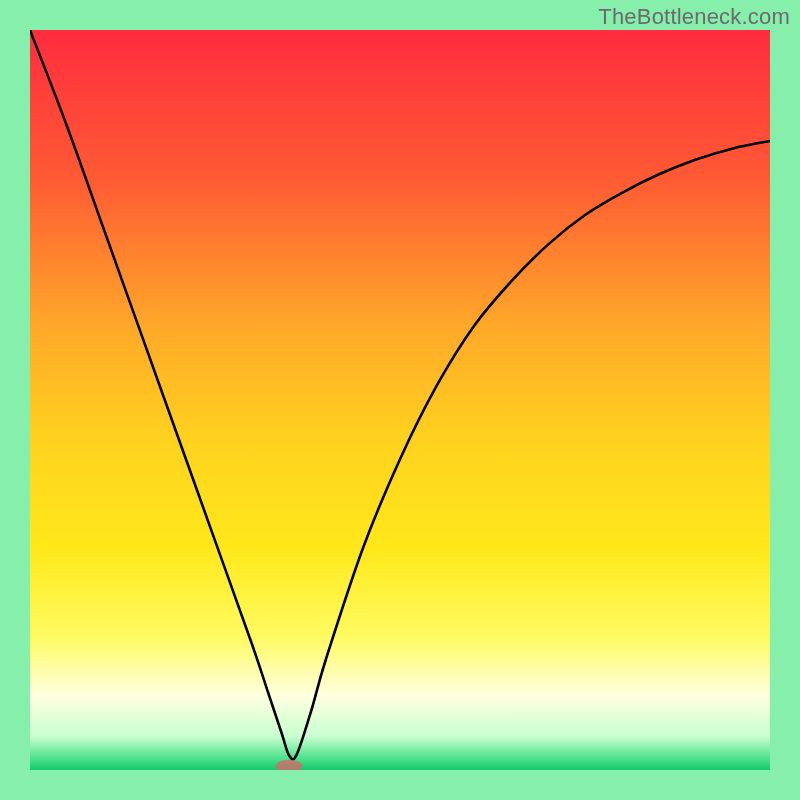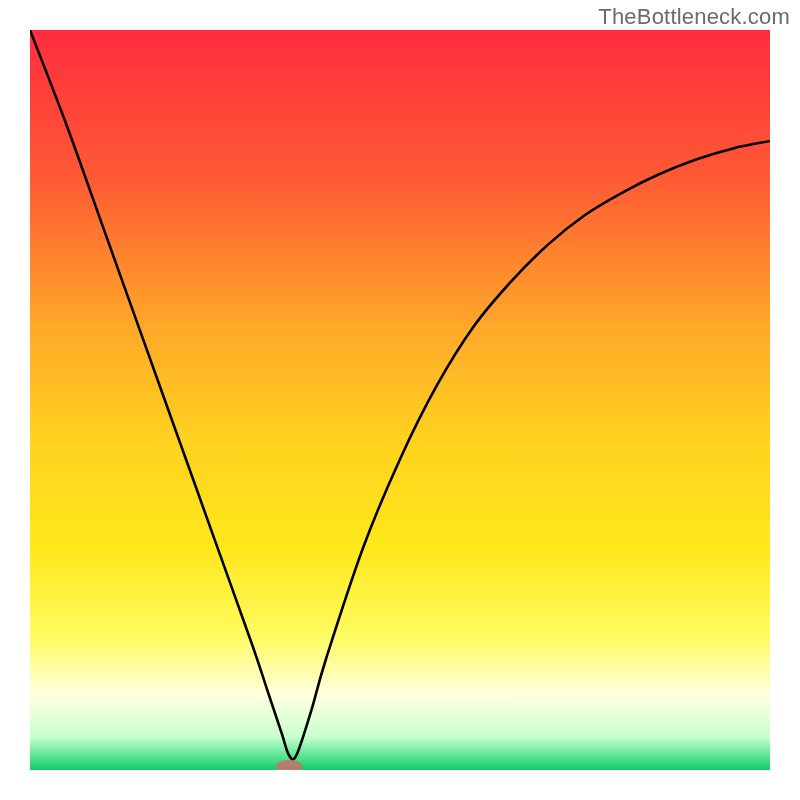--- a/index.html
+++ b/index.html
@@ -10,21 +10,21 @@
     background: #000;
     overflow: hidden;
     font-family: Arial, Helvetica, sans-serif;
   }
   .frame {
     position: absolute;
     left: 0;
     top: 0;
     width: 800px;
     height: 800px;
-    background: #ffffff;
+    background: #86efac;
   }
   .plot {
     position: absolute;
     left: 30px;
     top: 30px;
     width: 740px;
     height: 740px;
   }
   .watermark {
     position: absolute;

